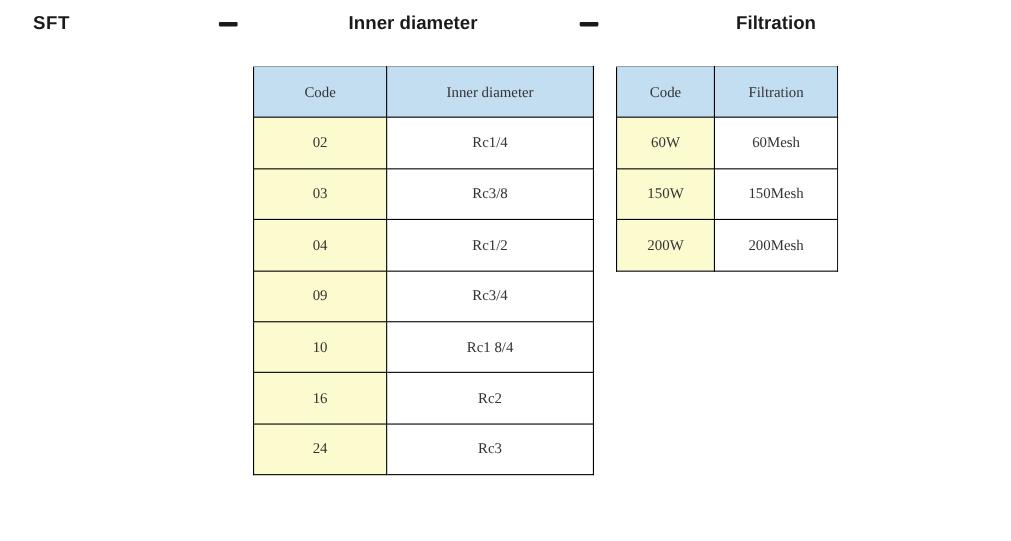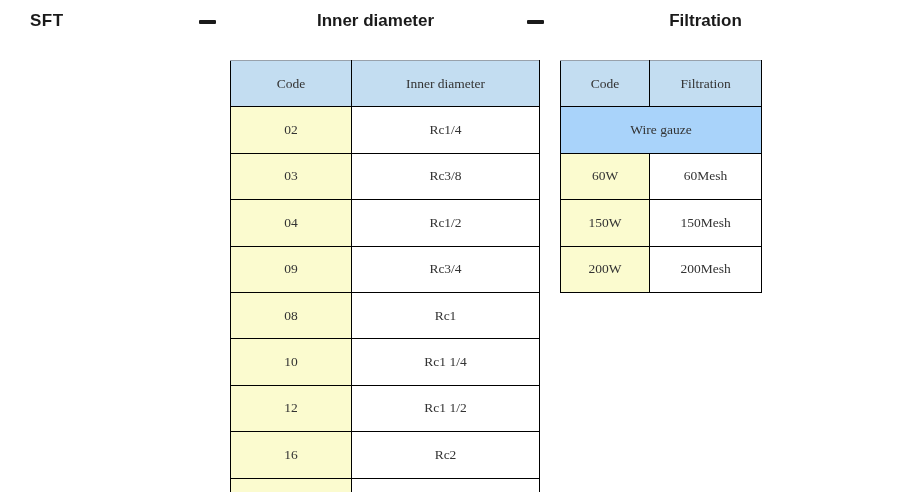--- a/index.html
+++ b/index.html
@@ -93,34 +93,26 @@
         <tr>
           <td class="code">04</td>
           <td class="val">Rc1/2</td>
         </tr>
 
         <tr>
           <td class="code">09</td>
           <td class="val">Rc3/4</td>
         </tr>
 
-        <tr>
-          <td class="code">08</td>
-          <td class="val">Rc1</td>
-        </tr>
 
         <tr>
           <td class="code">10</td>
-          <td class="val">Rc1 1/4</td>
+          <td class="val">Rc1 8/4</td>
         </tr>
 
-        <tr>
-          <td class="code">12</td>
-          <td class="val">Rc1 1/2</td>
-        </tr>
 
         <tr>
           <td class="code">16</td>
           <td class="val">Rc2</td>
         </tr>
 
 
         <tr>
           <td class="code">24</td>
           <td class="val">Rc3</td>
@@ -129,23 +121,20 @@
   </table>
 
   <table class="spec filt-table">
     <thead>
       <tr>
         <th class="col-code">Code</th>
         <th class="col-val">Filtration</th>
       </tr>
     </thead>
     <tbody>
-      <tr class="group">
-        <td colspan="2">Wire gauze</td>
-      </tr>
 
         <tr>
           <td class="code">60W</td>
           <td class="val">60Mesh</td>
         </tr>
 
 
         <tr>
           <td class="code">150W</td>
           <td class="val">150Mesh</td>

